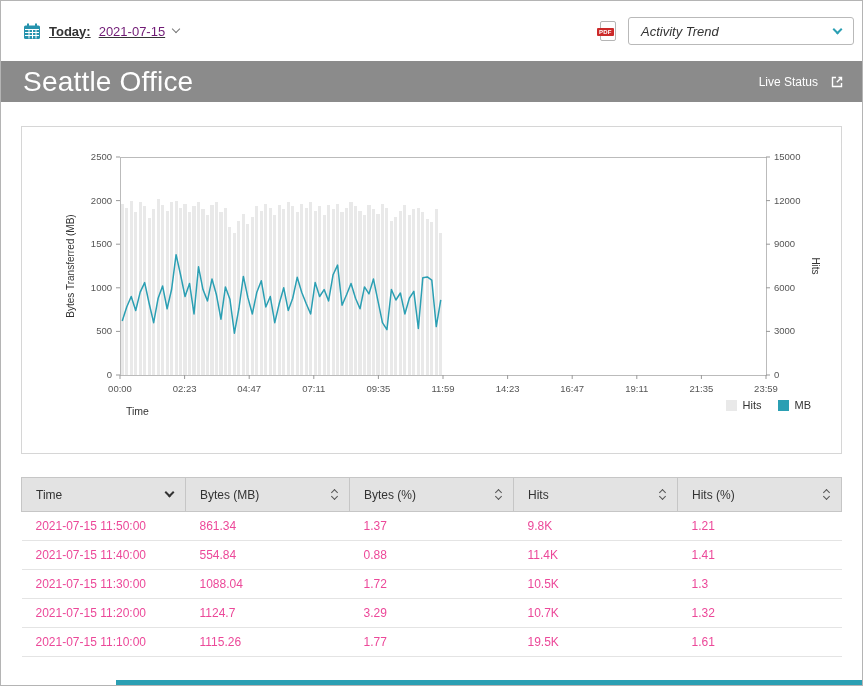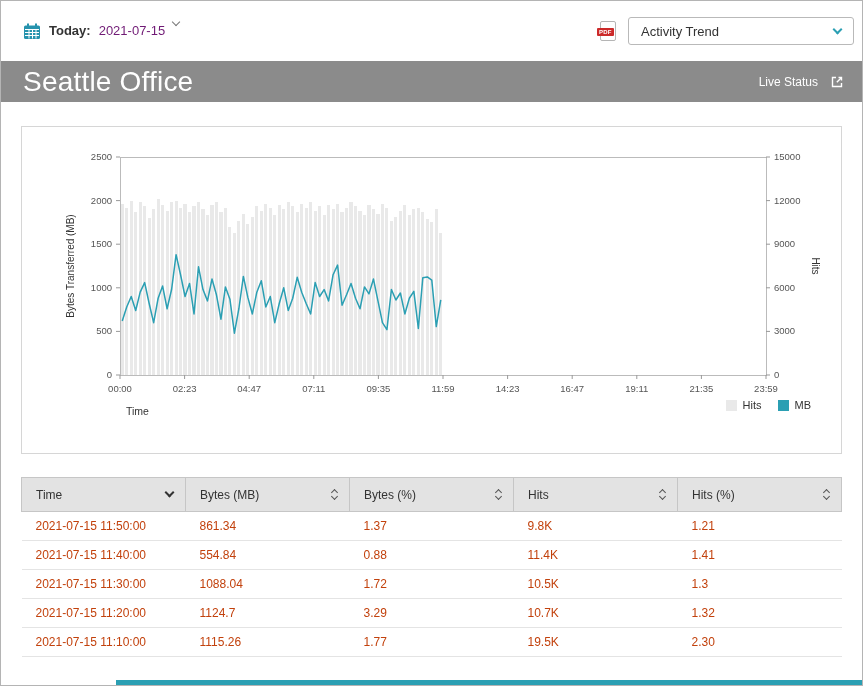--- a/index.html
+++ b/index.html
@@ -9,30 +9,30 @@
     font-family:"Liberation Sans", sans-serif;
     color:#333; background:#fff;
   }
   .page {
     width:863px; height:686px; position:relative;
     border:1px solid #b4b4b4; background:#fff; overflow:hidden;
   }
 
   
   .topbar { height:60px; display:flex; align-items:center; padding:0 8px 0 22px; background:#fff; }
-  .topbar-left { display:flex; gap:8px; font-size:13px; cursor:pointer; }
+  .topbar-left { display:flex; align-items:center; gap:8px; font-size:13px; cursor:pointer;text-decoration:underline; }
   .date-label { font-weight:bold; color:#333; }
   .date-value { color:#701a75; }
   .chev { display:inline-block; width:6px; height:6px; border-right:1.6px solid #777; border-bottom:1.6px solid #777; transform:rotate(45deg); margin-top:-4px; }
   .spacer { flex:1; }
 
   .pdf-icon { position:relative; width:16px; height:20px; background:#fff; border:1px solid #b5b5b5; border-radius:2px; margin-right:12px; cursor:pointer; }
   .pdf-label { position:absolute; left:-4px; bottom:4px; background:#cc2a2a; color:#fff; font-size:6px; font-weight:bold; padding:1px 2px; border-radius:1px; letter-spacing:.2px; }
 
-  .report-select { display:flex; align-items:center; justify-content:space-between; width:226px; height:28px; border:1px solid #b9b9b9; border-radius:3px; padding:0 12px; font-size:13px; background:#fff; cursor:pointer; }
+  .report-select { display:flex; align-items:center; justify-content:space-between; width:226px; height:28px; border:1px solid #b9b9b9; border-radius:3px; padding:0 12px; font-size:13px; background:#fff; cursor:pointer;font-style:italic; }
   .select-chev { display:inline-block; width:7px; height:7px; border-right:2px solid #2b9fb3; border-bottom:2px solid #2b9fb3; transform:rotate(45deg); margin-top:-4px; }
 
   
   .title-bar { height:41px; background:#8b8b8b; display:flex; align-items:center; padding:0 18px 0 22px; color:#fff; }
   .page-title { font-size:28px; font-weight:400; flex:1; letter-spacing:.2px; }
   .live-status { display:flex; align-items:center; gap:12px; font-size:12px; cursor:pointer; }
 
   
   .content { padding:24px 20px 0 20px; }
   .chart-panel { border:1px solid #d6d6d6; height:328px; position:relative; background:#fff; }
@@ -45,21 +45,21 @@
   table { width:100%; border-collapse:collapse; table-layout:fixed; font-size:12px; margin-top:23px; }
   thead th { background:#e3e3e3; height:34px; text-align:left; padding:0 10px 0 14px; font-weight:400; color:#333;
              border-top:1px solid #c6c6c6; border-bottom:1px solid #c6c6c6; border-right:1px solid #c6c6c6; cursor:pointer; }
   thead th:first-child { border-left:1px solid #c6c6c6; }
   .th-inner { display:flex; align-items:center; justify-content:space-between; }
   .sort-desc { display:inline-block; width:7px; height:7px; border-right:2px solid #333; border-bottom:2px solid #333; transform:rotate(45deg); margin-top:-4px; margin-right:2px; }
   .sort-both { display:inline-flex; flex-direction:column; gap:2px; margin-right:2px; }
   .sort-both i { display:block; width:5px; height:5px; border-right:1.5px solid #555; border-bottom:1.5px solid #555; }
   .sort-both .up { transform:rotate(-135deg); }
   .sort-both .dn { transform:rotate(45deg); margin-top:-3px; }
-  tbody td { height:29px; padding:4px 14px; border-bottom:1px solid #e4e4e4; color:#c2410c; overflow:hidden; white-space:nowrap; }
+  tbody td { height:29px; padding:4px 14px; border-bottom:1px solid #e4e4e4; color:#ec4899; overflow:hidden; white-space:nowrap; }
 
   .bottom-strip { position:absolute; left:115px; right:0; bottom:0; height:5px; background:#2b9fb3; }
 </style>
 </head>
 <body>
 
 <div class="page">
 
   <div class="topbar">
     <div class="topbar-left">
@@ -314,21 +314,21 @@
             <td>1124.7</td>
             <td>3.29</td>
             <td>10.7K</td>
             <td>1.32</td>
           </tr>
           <tr>
             <td>2021-07-15 11:10:00</td>
             <td>1115.26</td>
             <td>1.77</td>
             <td>19.5K</td>
-            <td>2.30</td>
+            <td>1.61</td>
           </tr>
         </tbody>
     </table>
 
   </div>
 
   <div class="bottom-strip"></div>
 </div>
 
 </body></html>

